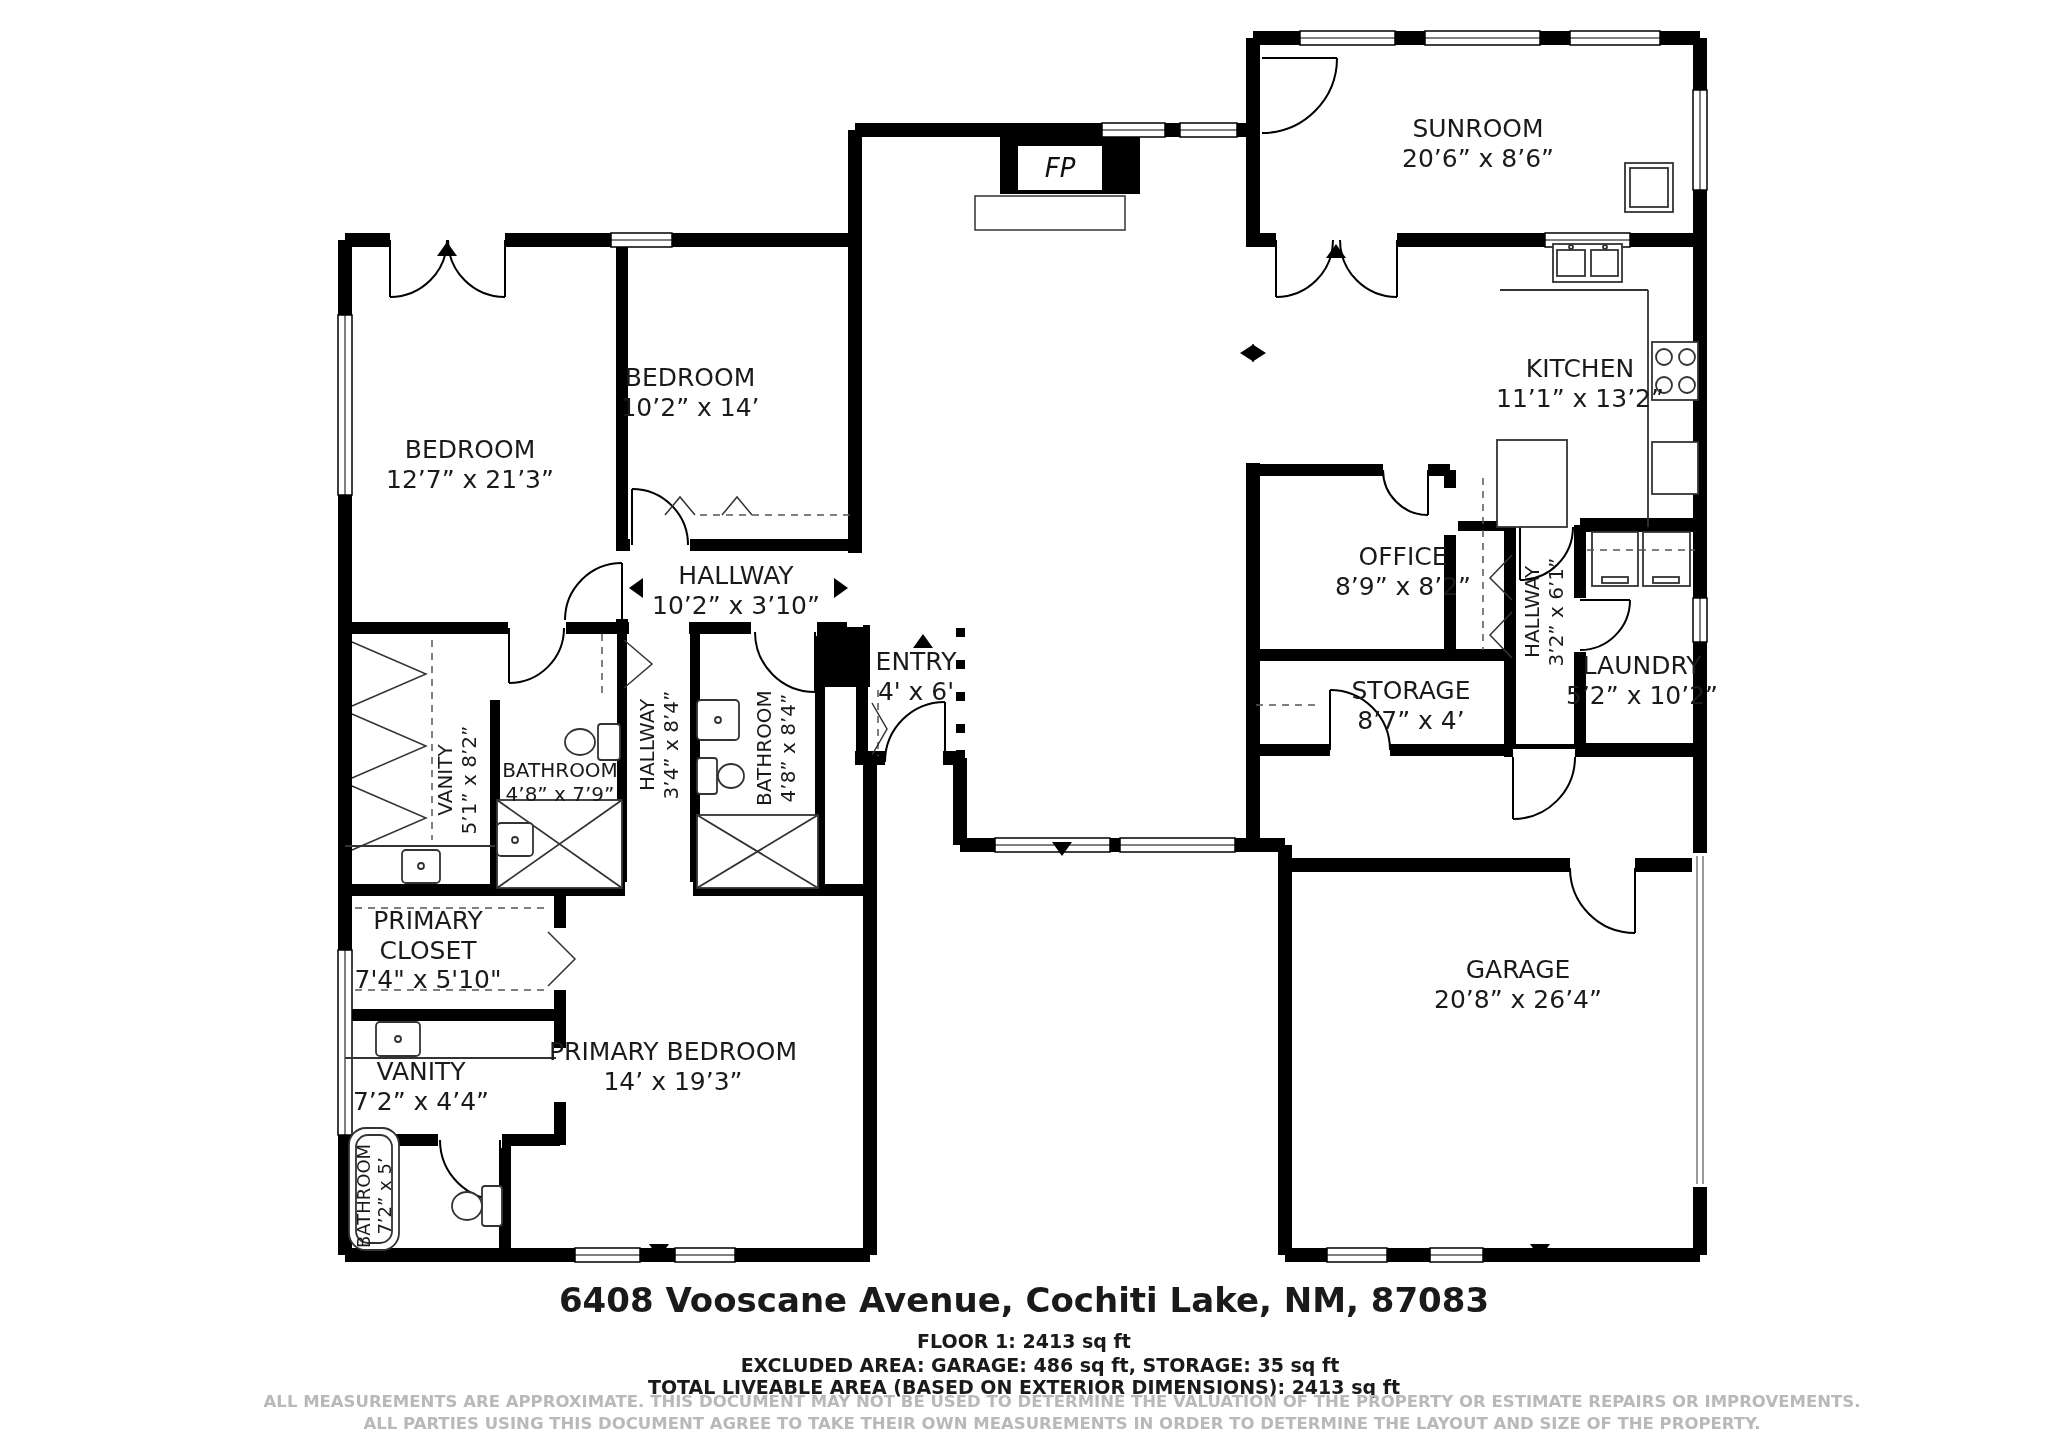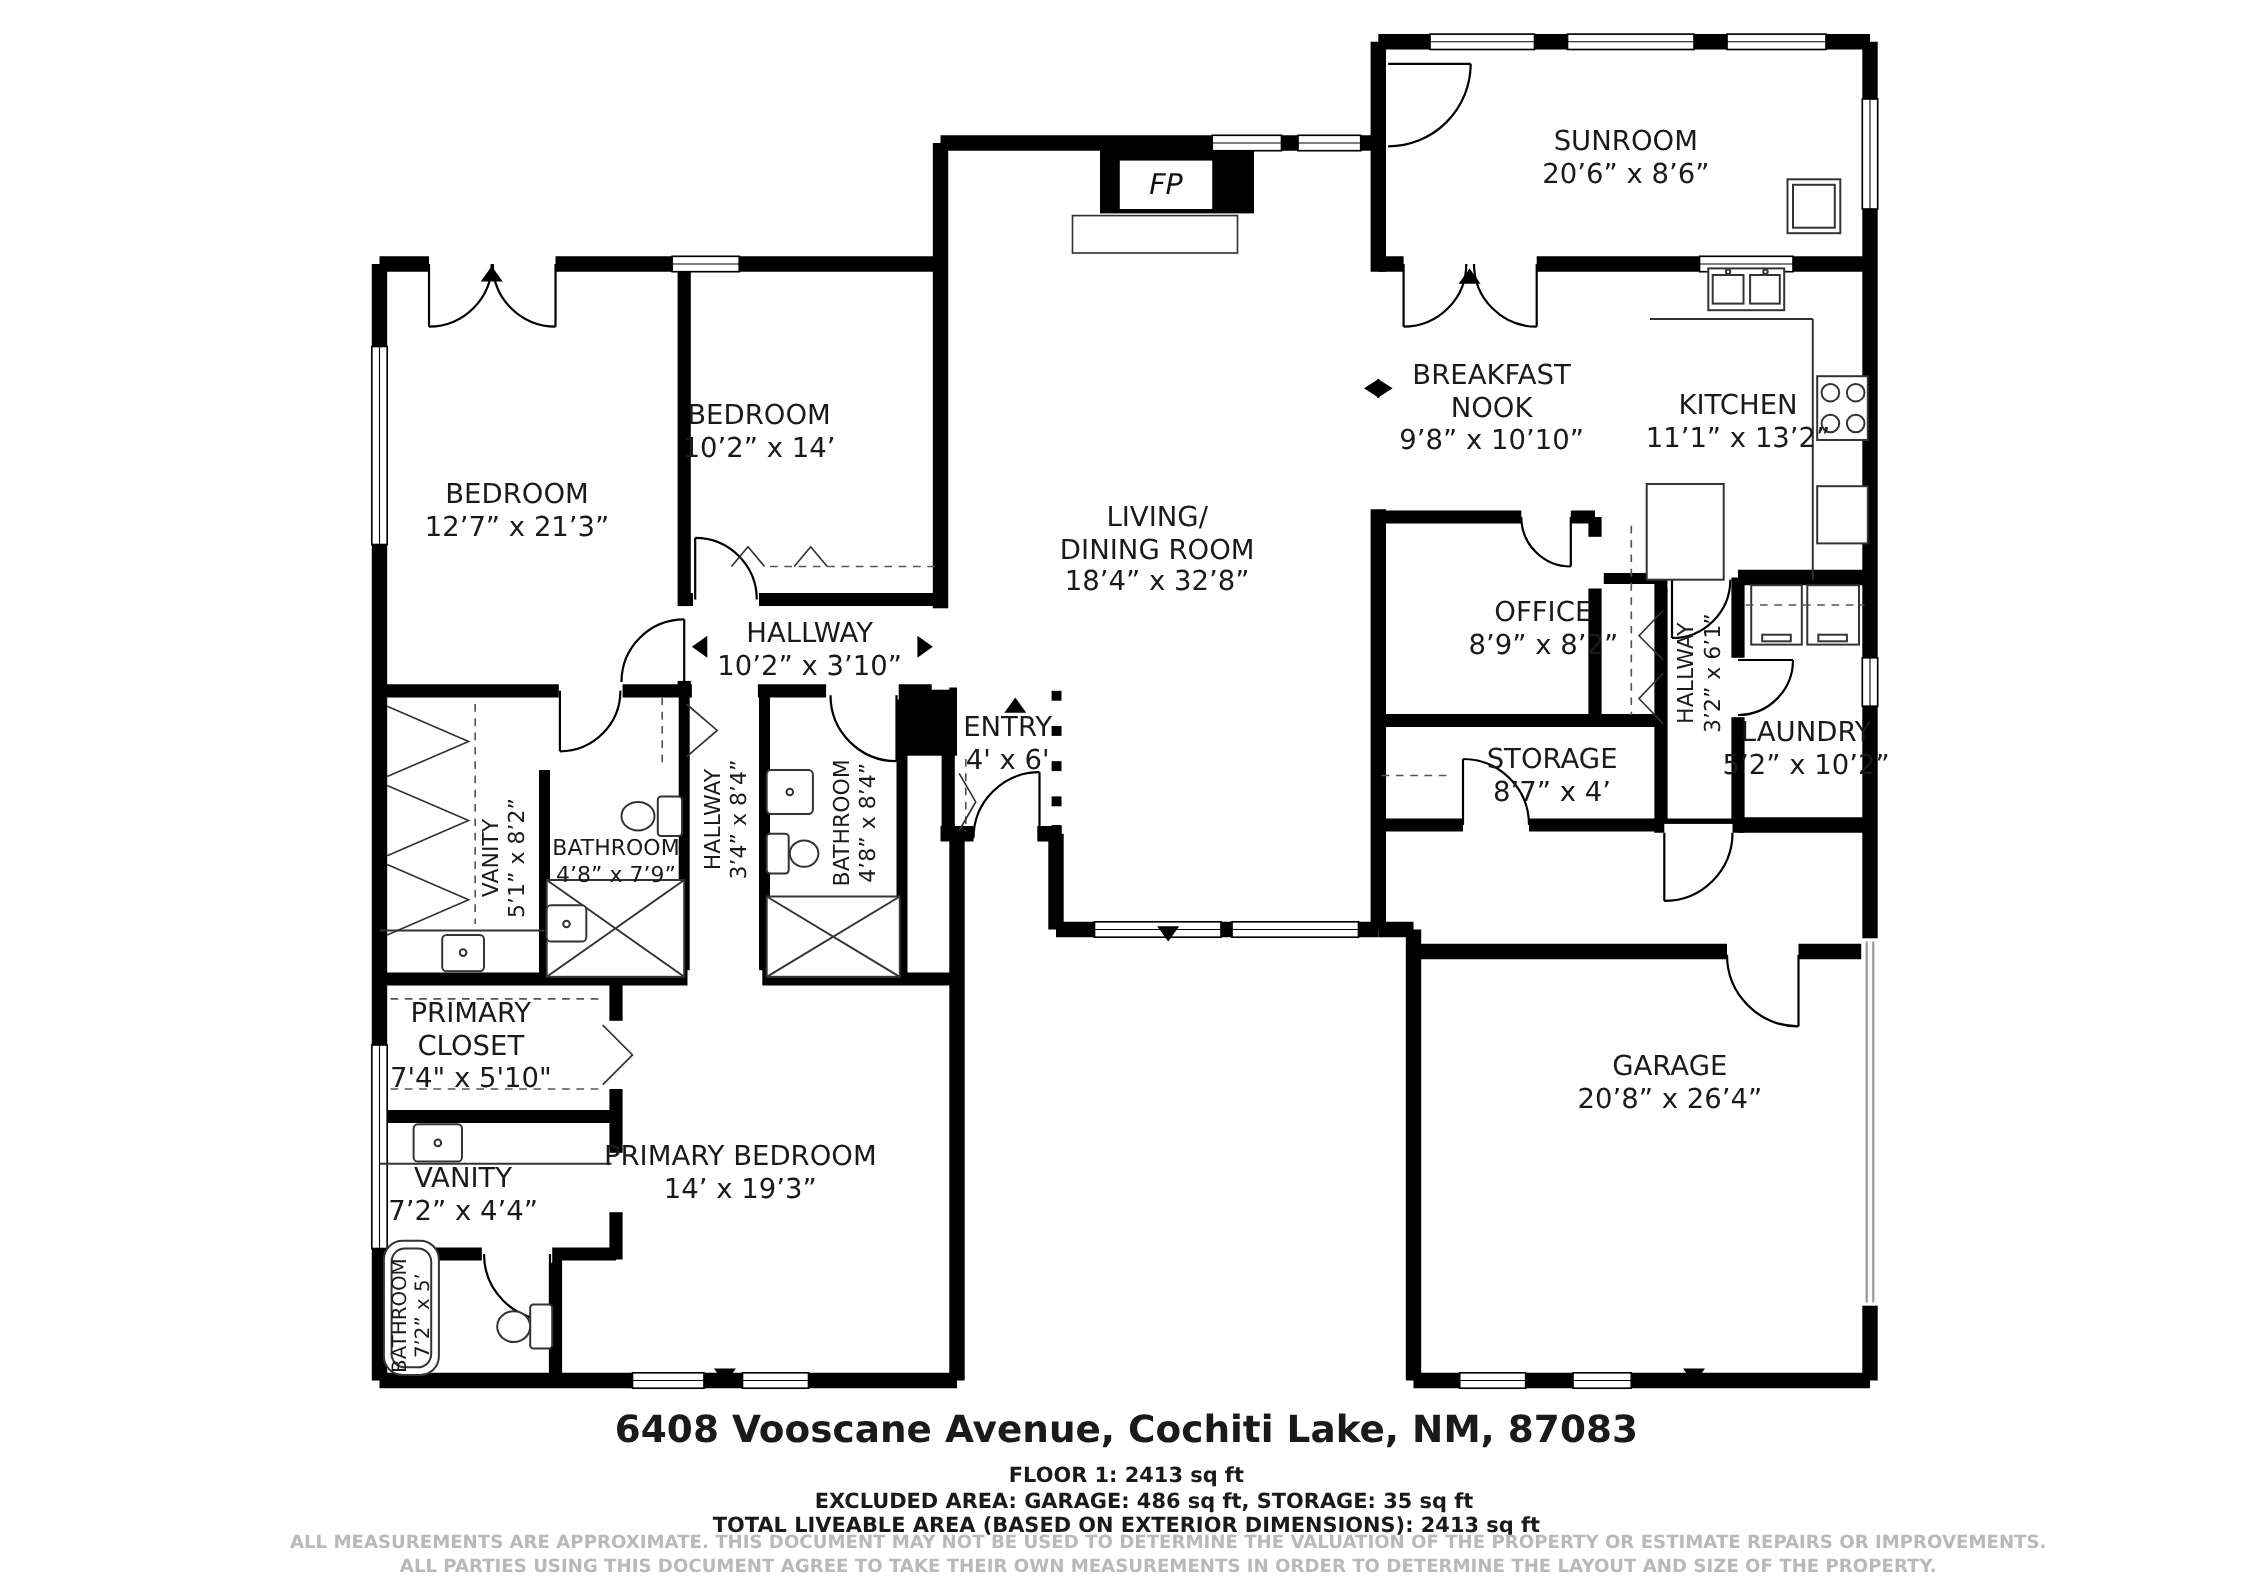--- a/index.html
+++ b/index.html
@@ -277,33 +277,23 @@
       <rect x="956" y="692" width="9" height="9"></rect>
       <rect x="956" y="724" width="9" height="9"></rect>
       <rect x="956" y="750" width="9" height="9"></rect>
     </g>
   </svg>
 
   <div class="room-label lbl-lg" style="left:1478px;top:143px;">
     <span>SUNROOM</span>
     <span>20’6” x 8’6”</span>
   </div>
-  <div class="room-label lbl-lg" style="left:1356px;top:370px;">
-    <span>BREAKFAST</span>
-    <span>NOOK</span>
-    <span>9’8” x 10’10”</span>
-  </div>
   <div class="room-label lbl-lg" style="left:1580px;top:383px;text-align:center;">
     <span>KITCHEN</span>
     <span>11’1” x 13’2”</span>
-  </div>
-  <div class="room-label lbl-lg" style="left:1052px;top:499px;">
-    <span>LIVING/</span>
-    <span>DINING ROOM</span>
-    <span>18’4” x 32’8”</span>
   </div>
   <div class="room-label lbl-lg" style="left:1360px;top:571px;margin-left:43px;">
     <span>OFFICE</span>
     <span>8’9” x 8’2”</span>
   </div>
   <div class="room-label lbl-lg" style="left:1411px;top:705px;">
     <span>STORAGE</span>
     <span>8’7” x 4’</span>
   </div>
   <div class="room-label lbl-sm rot" style="left:1545px;top:612px;">

